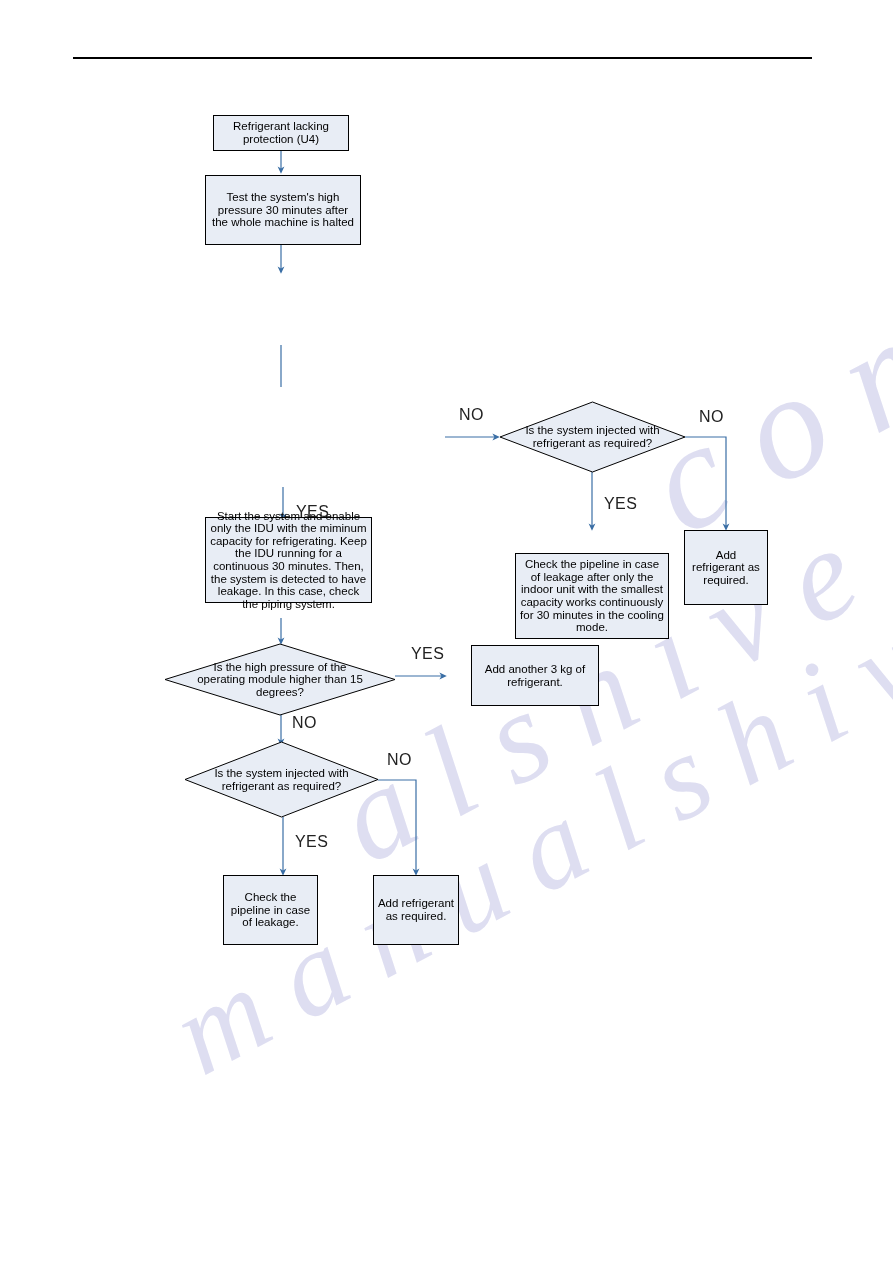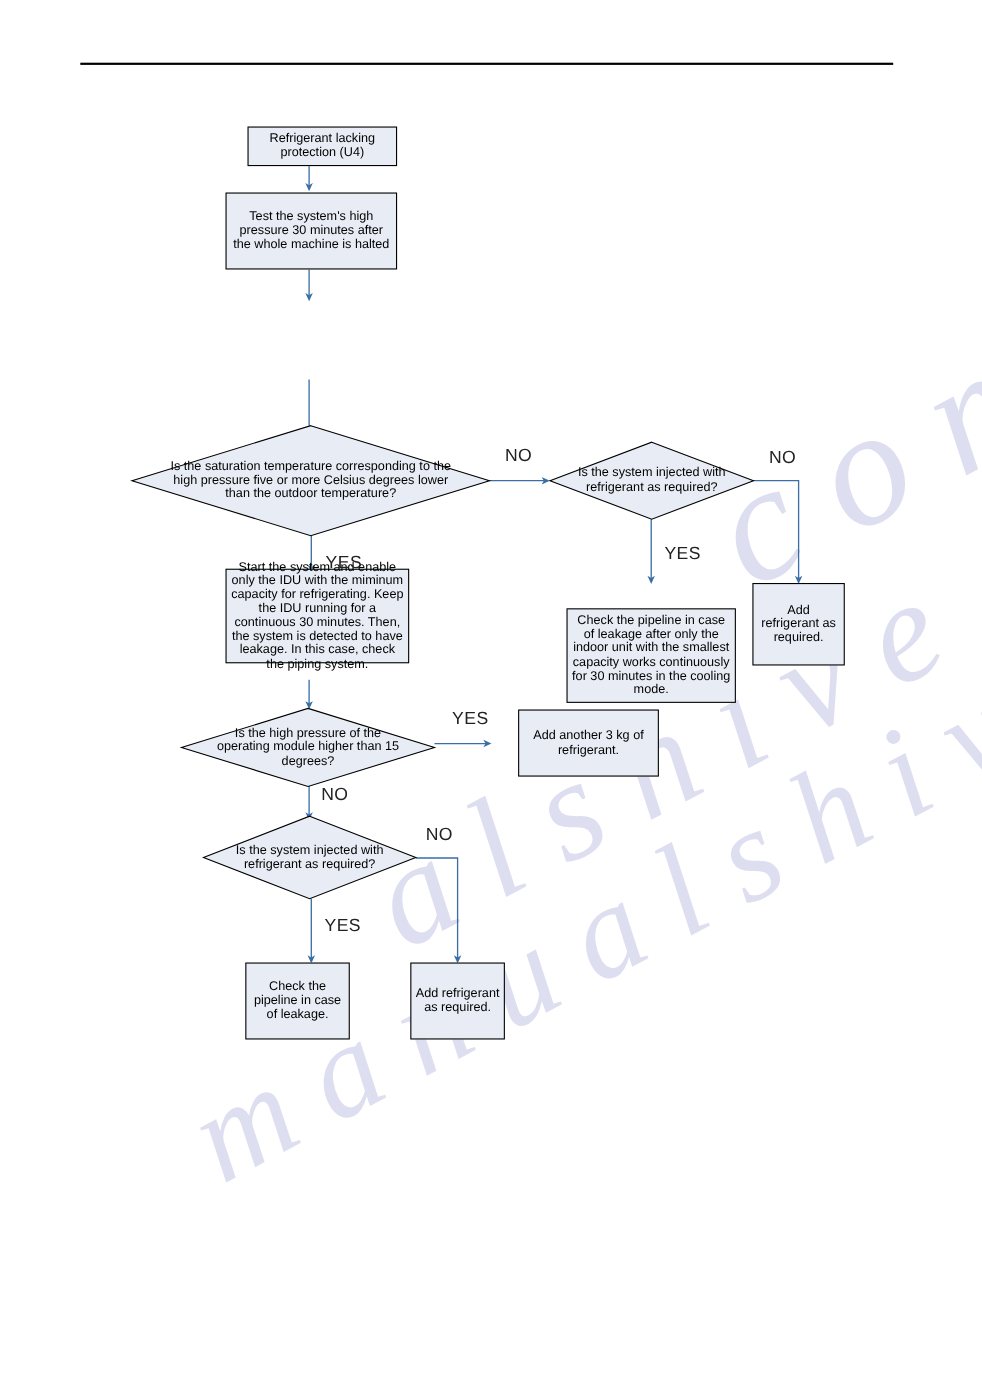--- a/index.html
+++ b/index.html
@@ -152,35 +152,29 @@
       <line x1="395" y1="676" x2="443" y2="676" marker-end="url(#arrow)"></line>
 
       <line x1="281" y1="712" x2="281" y2="742" marker-end="url(#arrow)"></line>
 
       <line x1="283" y1="817" x2="283" y2="872" marker-end="url(#arrow)"></line>
 
       <path d="M378,780 L416,780 L416,872" marker-end="url(#arrow)"></path>
     </g>
   </svg>
 
-  <div class="node box" style="left:213px; top:115px; width:136px; height:36px;margin-left:12px;">
+  <div class="node box" style="left:213px; top:115px; width:136px; height:36px;">
     <span>Refrigerant lacking protection (U4)</span>
   </div>
 
   <div class="node box" style="left:205px; top:175px; width:156px; height:70px;">
     <span>Test the system's high pressure 30 minutes after the whole machine is halted</span>
   </div>
 
 
-  <div class="diamond-wrap" style="left:120px; top:387px; width:325px; height:100px;">
-    <svg width="325" height="100" viewBox="0 0 325 100">
-      <polygon points="162.5,0 325,50 162.5,100 0,50" fill="#e8edf5" stroke="#000000" stroke-width="1"></polygon>
-    </svg>
-    <div class="diamond-text">Is the saturation temperature corresponding to the high pressure five or more Celsius degrees lower than the outdoor temperature?</div>
-  </div>
 
   <div class="diamond-wrap" style="left:500px; top:402px; width:185px; height:70px;">
     <svg width="185" height="70" viewBox="0 0 185 70">
       <polygon points="92.5,0 185,35 92.5,70 0,35" fill="#e8edf5" stroke="#000000" stroke-width="1"></polygon>
     </svg>
     <div class="diamond-text">Is the system injected with refrigerant as required?</div>
   </div>
 
   <div class="node box" style="left:205px; top:517px; width:167px; height:86px;">
     <span>Start the system and enable only the IDU with the miminum capacity for refrigerating. Keep the IDU running for a continuous 30 minutes. Then, the system is detected to have leakage. In this case, check the piping system.</span>

